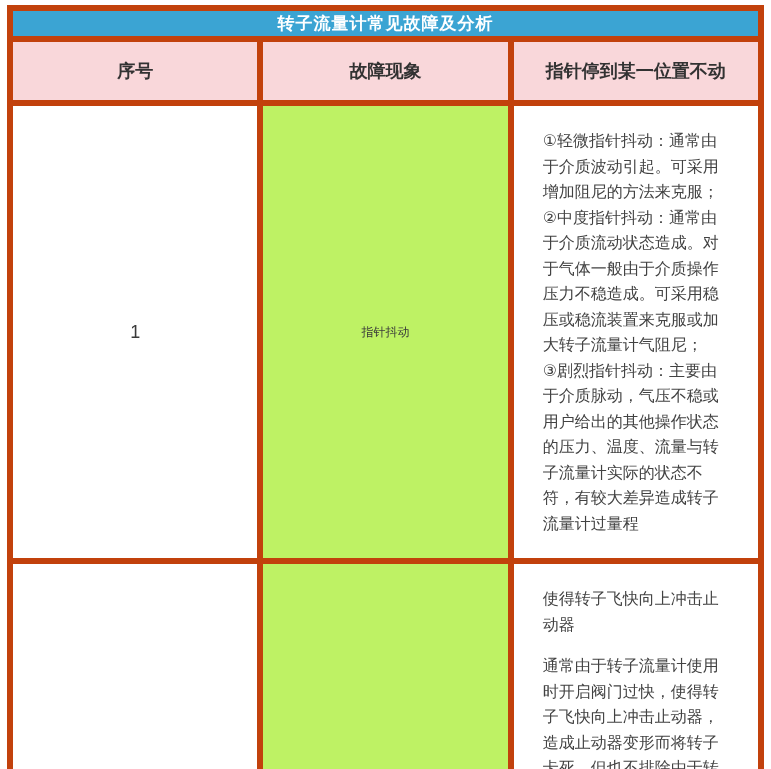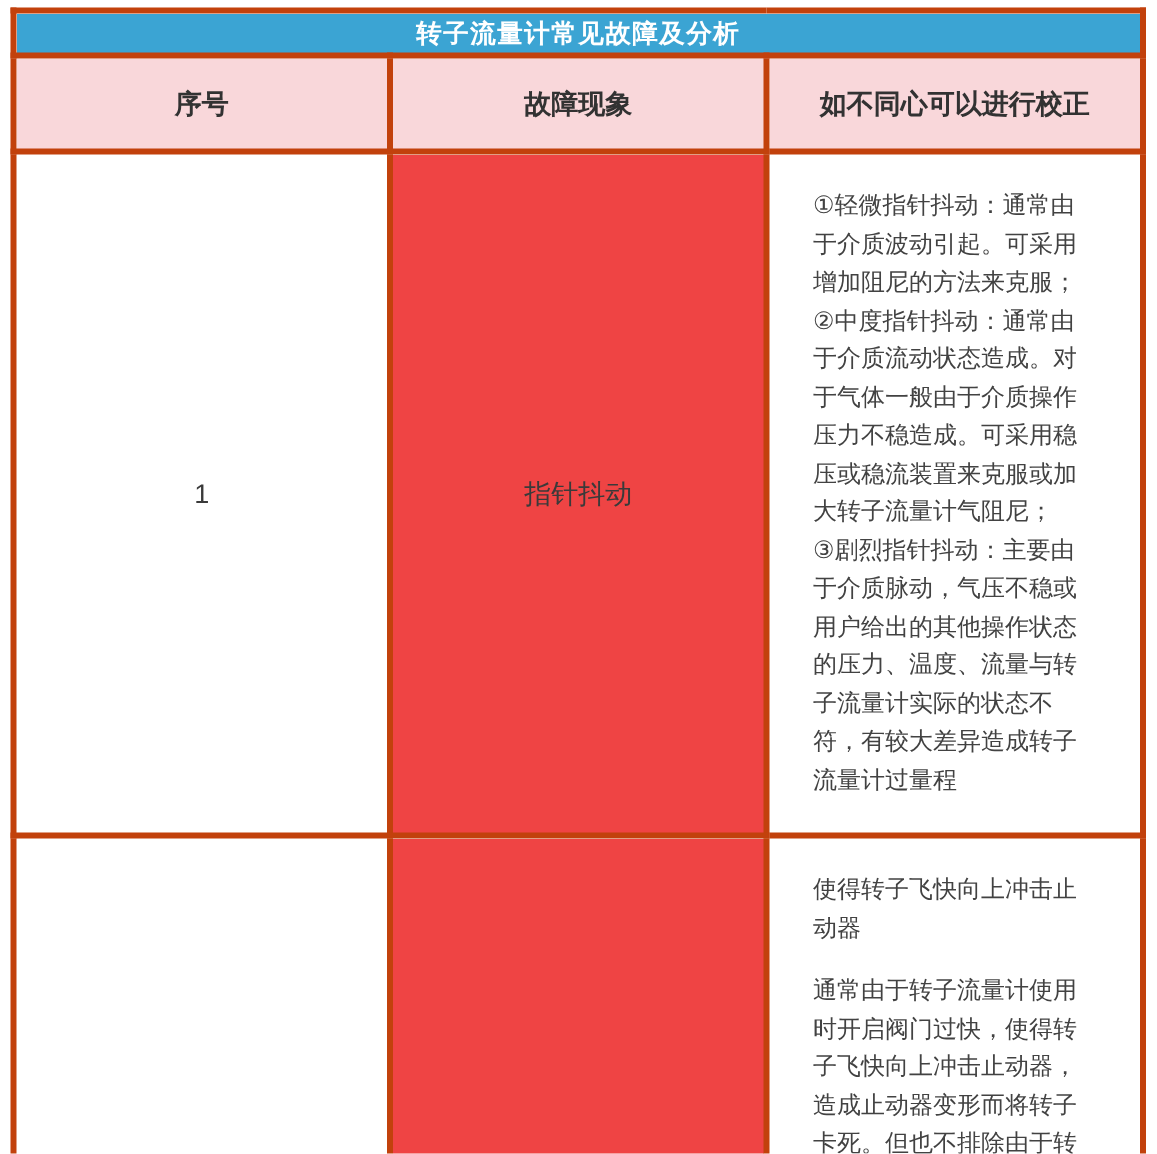--- a/index.html
+++ b/index.html
@@ -15,21 +15,21 @@
     background: #ffffff;
     padding: 5px 7px 0 7px;
   }
   table.fault-table {
     width: 757px;
     border-collapse: collapse;
     table-layout: fixed;
     border: 2px solid #3f3f3f;
   }
   table.fault-table td, table.fault-table th {
-    border: 4px solid #c2410c;
+    border: 6px solid #c2410c;
     overflow: hidden;
   }
   .title-cell {
     background: #3ba4d3;
     color: #ffffff;
     font-size: 17px;
     font-weight: bold;
     text-align: center;
     height: 30px;
     letter-spacing: 1px;
@@ -49,25 +49,25 @@
   td.cell-index {
     text-align: center;
     vertical-align: middle;
     font-size: 18px;
     color: #3a3a3a;
     background: #ffffff;
   }
   td.cell-phenomenon {
     text-align: center;
     vertical-align: middle;
-    font-size: 18px;
+    font-size: 12px;
     color: #3a3a3a;
     padding: 4px 10px;
     line-height: 26px;
-    background: #ef4444;
+    background: #bef264;
   }
   td.cell-cause {
     vertical-align: middle;
     padding: 6px 12px 6px 13px;
     font-size: 16px;
     color: #424242;
     line-height: 25.5px;
     text-align: left;
     background: #ffffff;
   }
@@ -80,21 +80,21 @@
 
 <div class="page">
   <table class="fault-table">
     <tbody>
       <tr>
         <td class="title-cell" colspan="3">转子流量计常见故障及分析</td>
       </tr>
       <tr class="header-row">
         <th class="col-index">序号</th>
         <th class="col-phenomenon">故障现象</th>
-        <th class="col-cause">如不同心可以进行校正</th>
+        <th class="col-cause">指针停到某一位置不动</th>
       </tr>
       <tr class="row-1">
         <td class="cell-index">1</td>
         <td class="cell-phenomenon">指针抖动</td>
         <td class="cell-cause">
             <div class="para">①轻微指针抖动：通常由于介质波动引起。可采用增加阻尼的方法来克服；②中度指针抖动：通常由于介质流动状态造成。对于气体一般由于介质操作压力不稳造成。可采用稳压或稳流装置来克服或加大转子流量计气阻尼；　　③剧烈指针抖动：主要由于介质脉动，气压不稳或用户给出的其他操作状态的压力、温度、流量与转子流量计实际的状态不符，有较大差异造成转子流量计过量程</div>
           </td>
       </tr>
       <tr class="row-2">
         <td class="cell-index">2</td>

